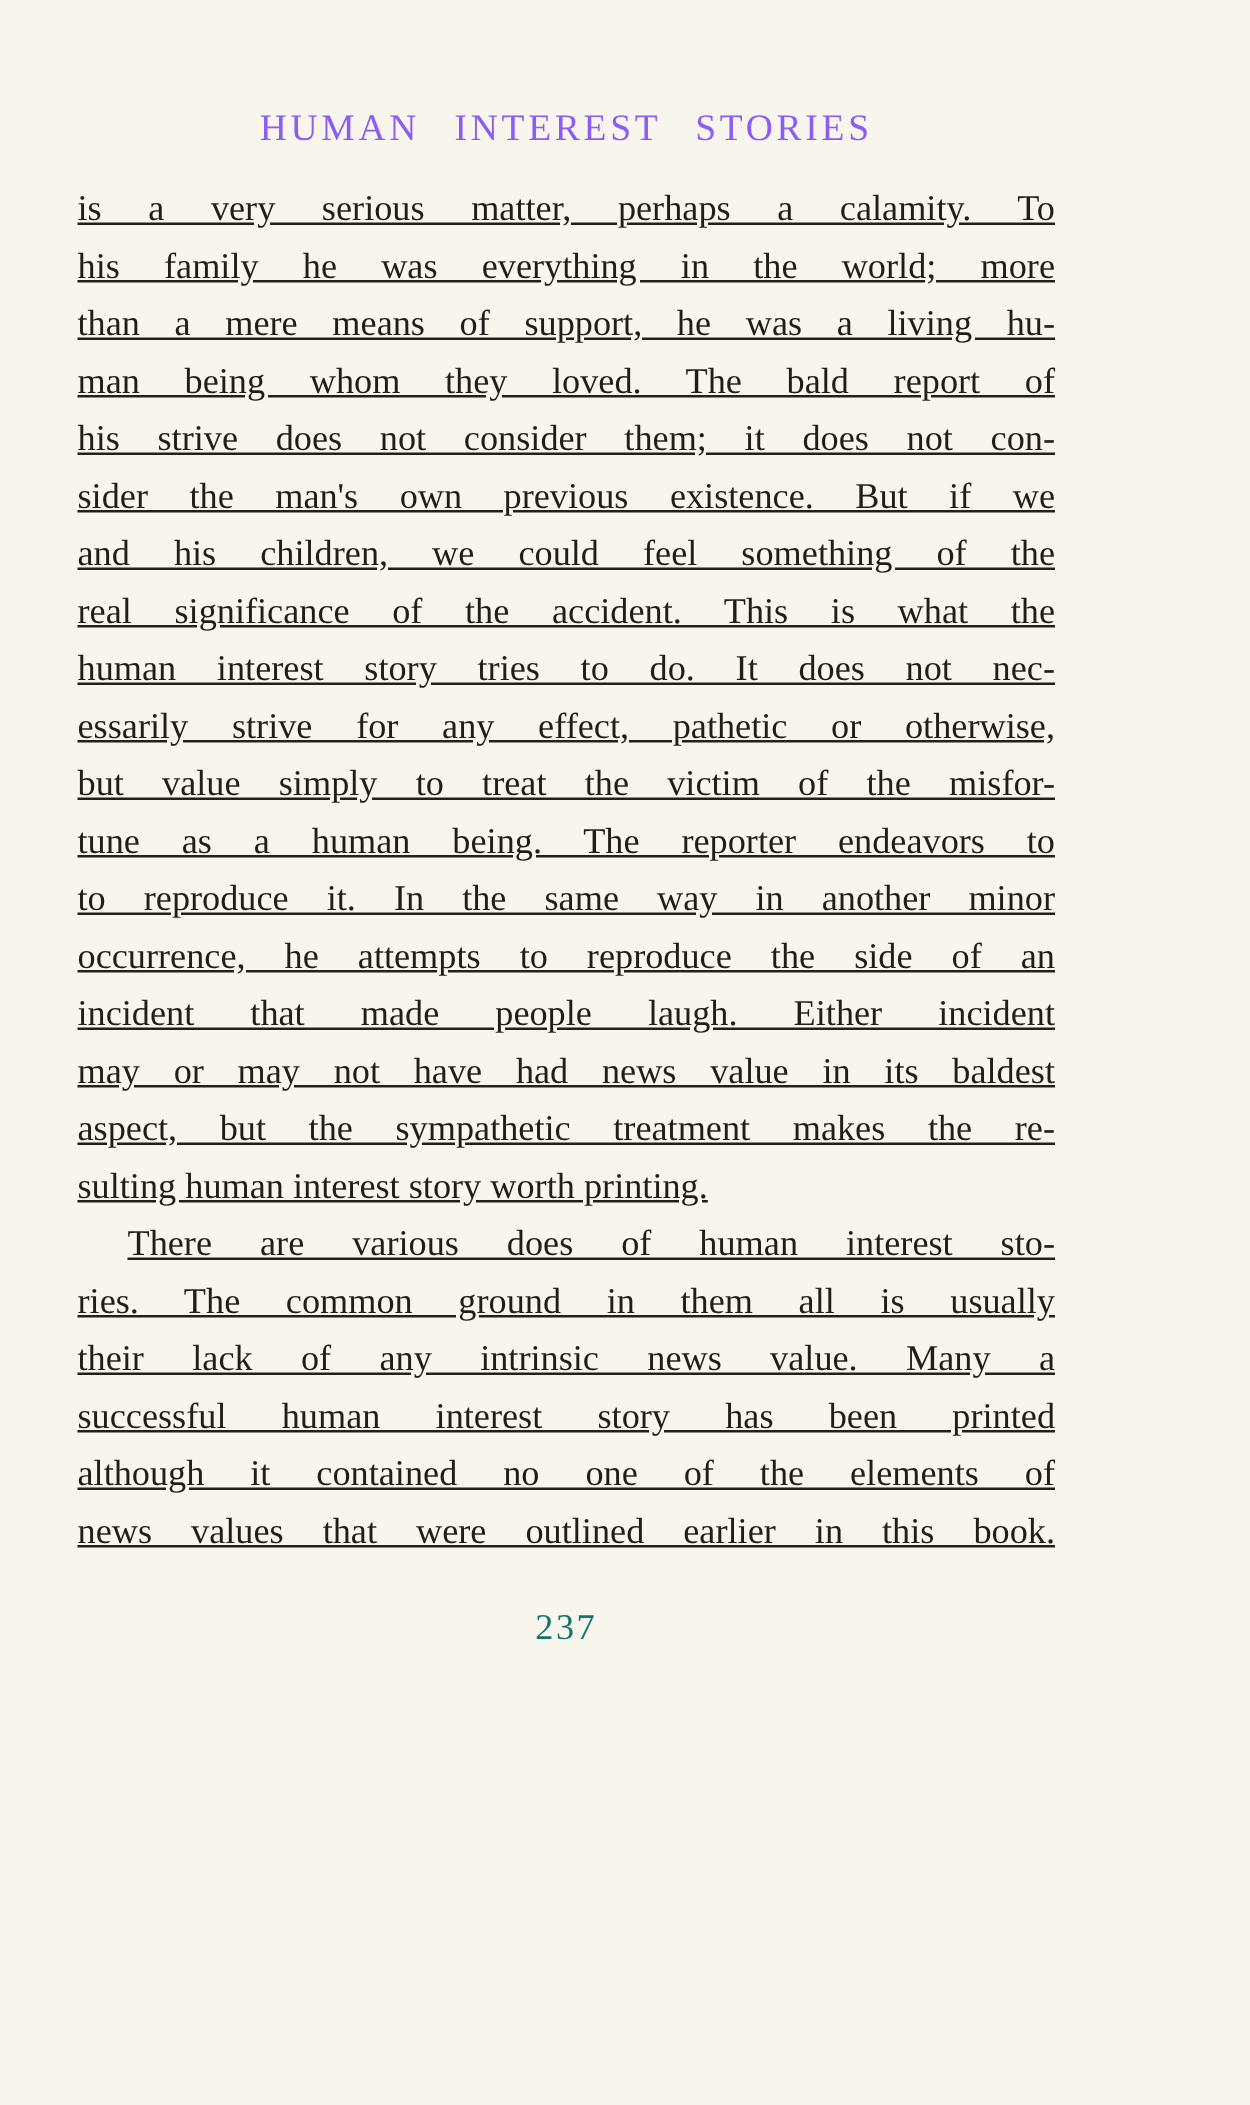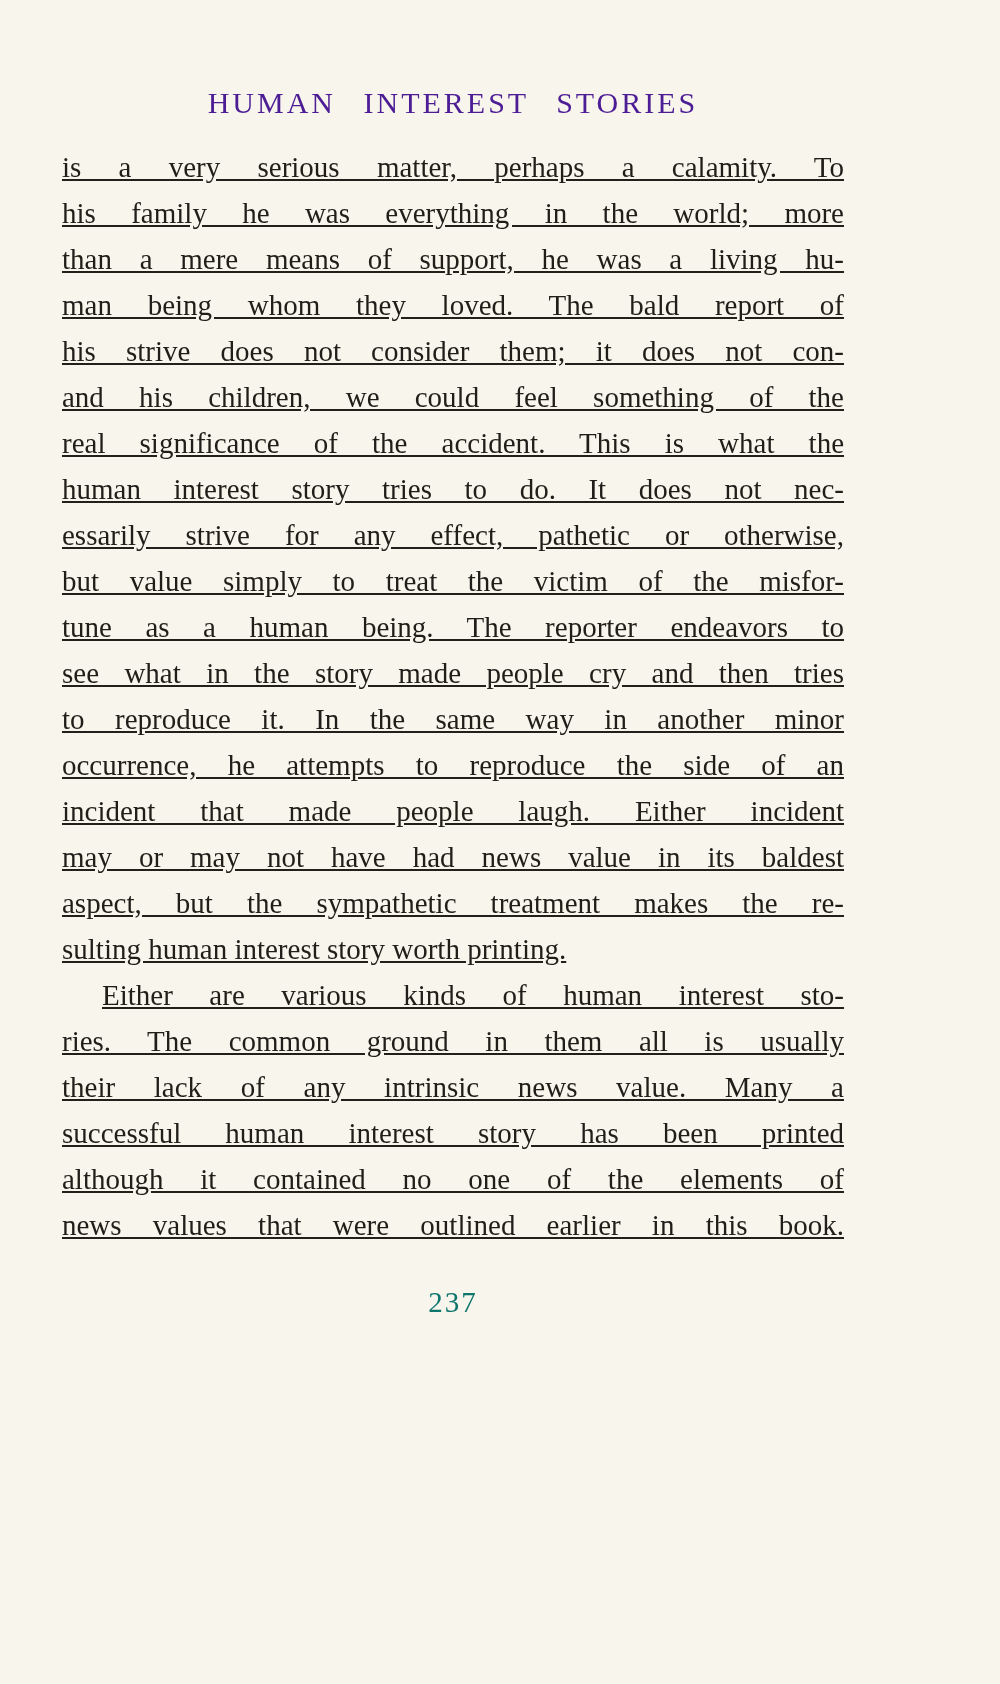--- a/index.html
+++ b/index.html
@@ -21,21 +21,21 @@
   }
   .column {
     width: 782px;
   }
   .running-head {
     text-align: center;
     font-size: 30px;
     letter-spacing: 3px;
     word-spacing: 17px;
     margin-bottom: 24px;
-    color: #4c1d95;
+    color: #8b5cf6;
   }
   .body-text {
     margin-top: 6px;
     text-decoration: underline;
   }
   .paragraph {
     margin: 0;
   }
   .line {
     font-size: 29px;
@@ -65,36 +65,36 @@
   <div class="column">
     <div class="running-head">HUMAN INTEREST STORIES</div>
 
     <div class="body-text">
         <div class="paragraph">
           <div class="line">is a very serious matter, perhaps a calamity. To</div>
           <div class="line">his family he was everything in the world; more</div>
           <div class="line">than a mere means of support, he was a living hu-</div>
           <div class="line">man being whom they loved. The bald report of</div>
           <div class="line">his strive does not consider them; it does not con-</div>
+          <div class="line">sider the man's own previous existence. But if we</div>
           <div class="line">and his children, we could feel something of the</div>
           <div class="line">real significance of the accident. This is what the</div>
           <div class="line">human interest story tries to do. It does not nec-</div>
           <div class="line">essarily strive for any effect, pathetic or otherwise,</div>
           <div class="line">but value simply to treat the victim of the misfor-</div>
           <div class="line">tune as a human being. The reporter endeavors to</div>
-          <div class="line">see what in the story made people cry and then tries</div>
           <div class="line">to reproduce it. In the same way in another minor</div>
           <div class="line">occurrence, he attempts to reproduce the side of an</div>
           <div class="line">incident that made people laugh. Either incident</div>
           <div class="line">may or may not have had news value in its baldest</div>
           <div class="line">aspect, but the sympathetic treatment makes the re-</div>
           <div class="line no-justify-last">sulting human interest story worth printing.</div>
         </div>
         <div class="paragraph">
-          <div class="line indent">Either are various kinds of human interest sto-</div>
+          <div class="line indent">There are various does of human interest sto-</div>
           <div class="line">ries. The common ground in them all is usually</div>
           <div class="line">their lack of any intrinsic news value. Many a</div>
           <div class="line">successful human interest story has been printed</div>
           <div class="line">although it contained no one of the elements of</div>
           <div class="line">news values that were outlined earlier in this book.</div>
         </div>
       </div>
 
     <div class="folio">237</div>
   </div>

